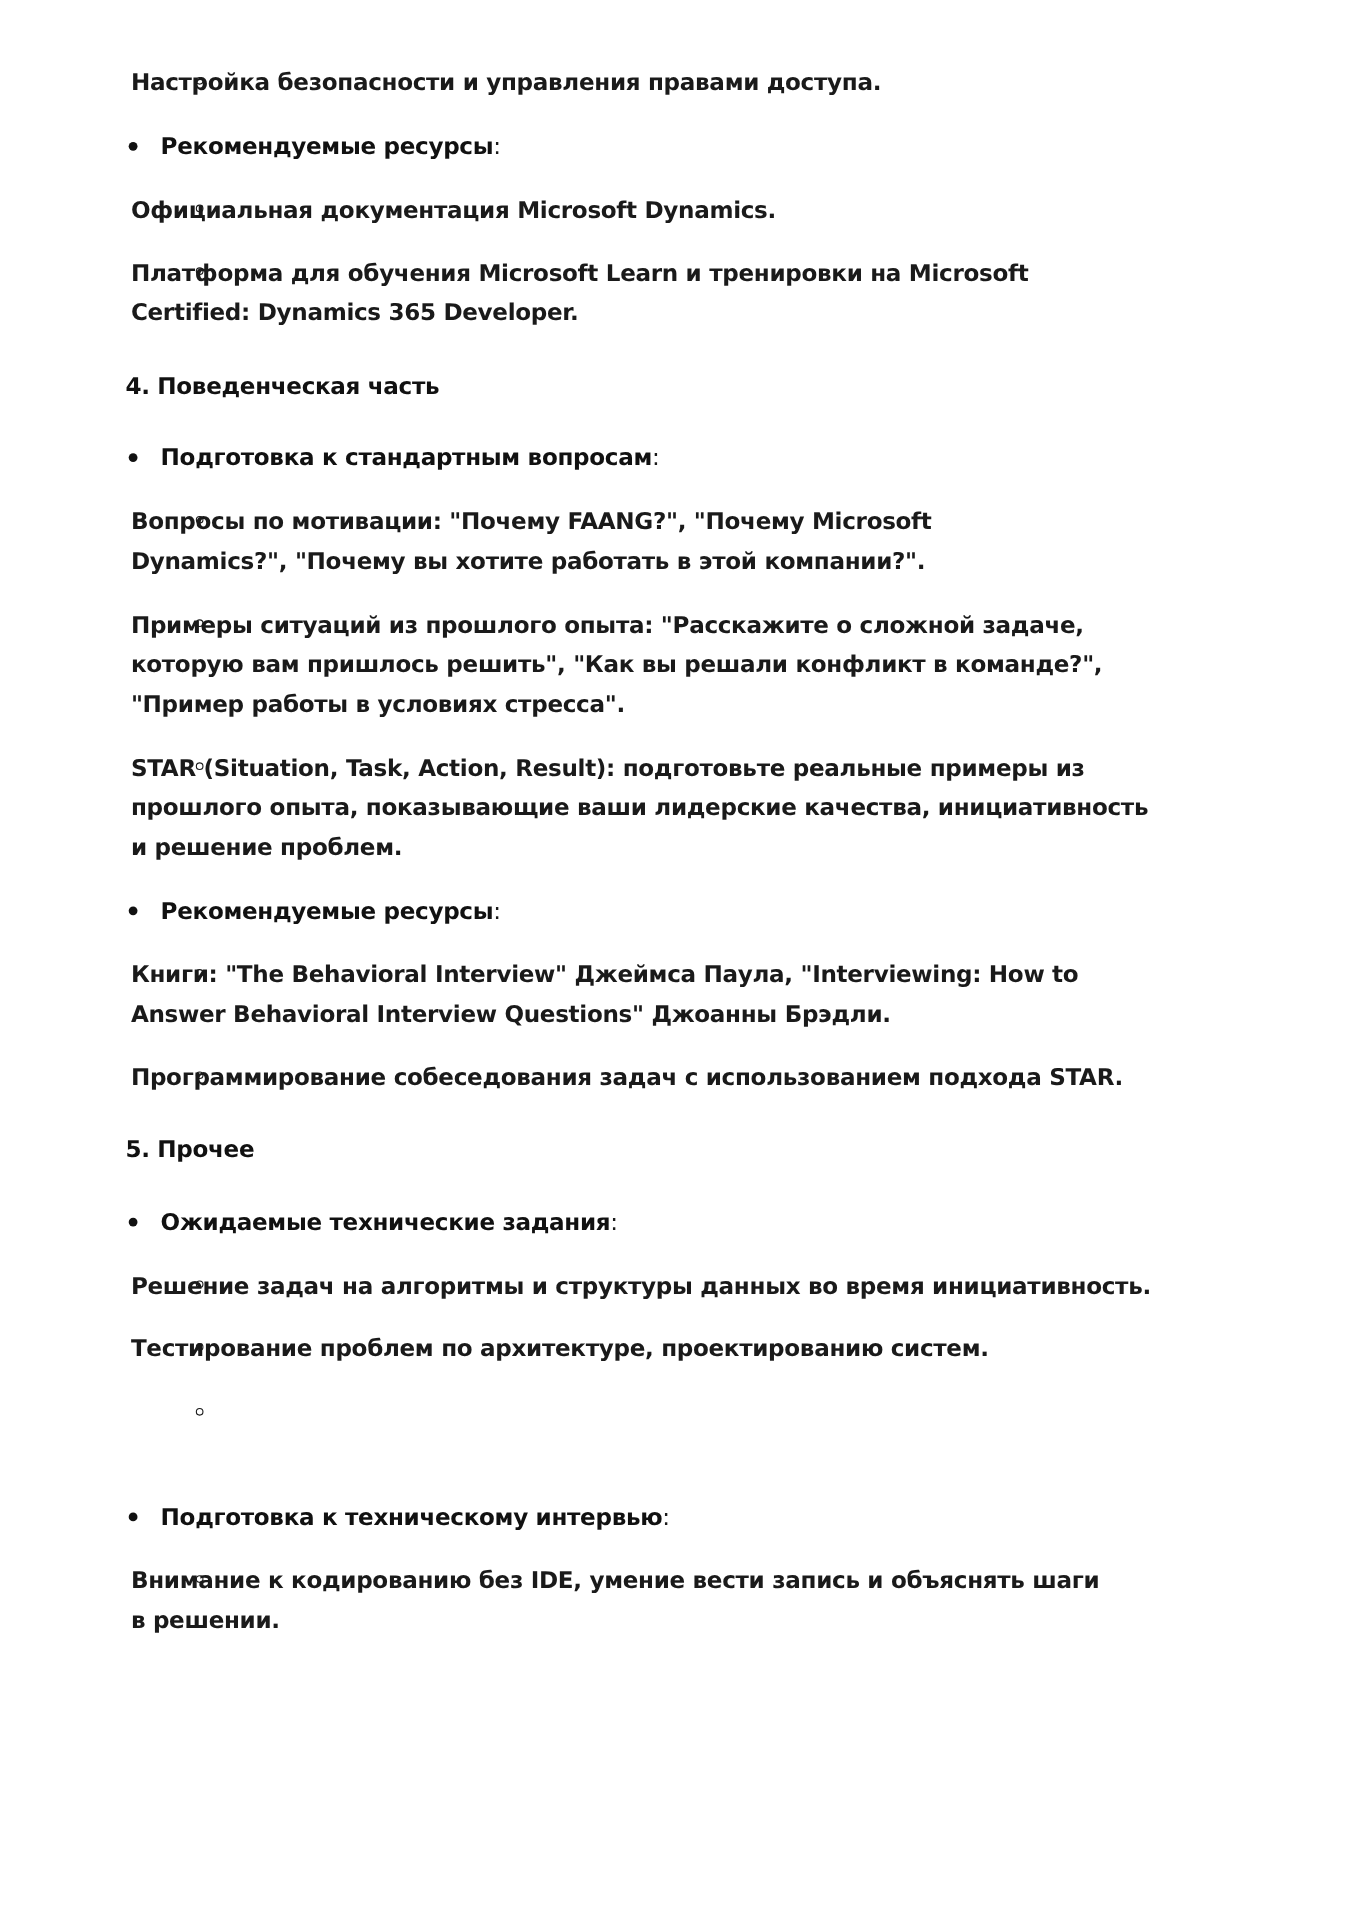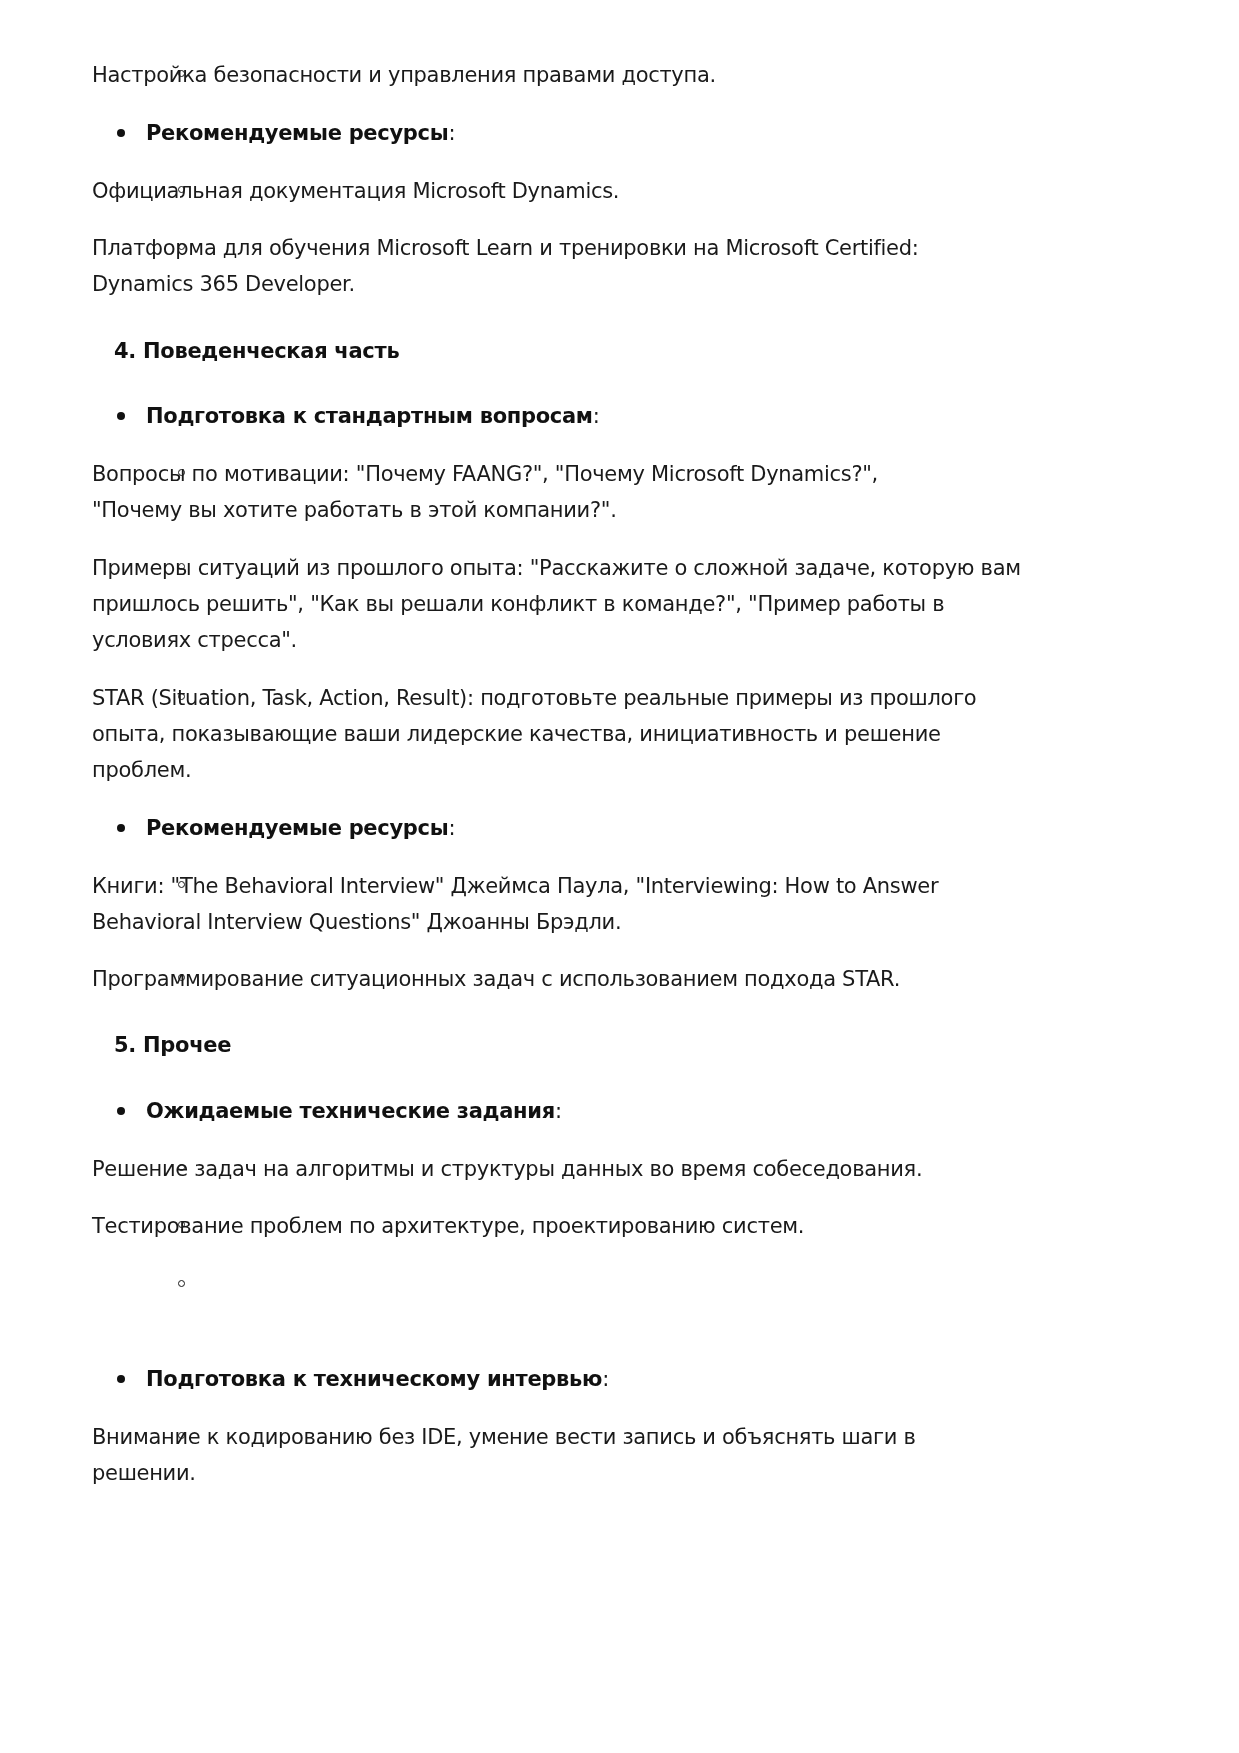--- a/index.html
+++ b/index.html
@@ -19,23 +19,24 @@
       position: relative;
     }
     .doc {
       position: absolute;
       left: 0;
       top: 0;
       width: 1239px;
     }
     .sub {
       position: relative;
-      padding-left: 92px;
+      padding-left: 119px;
       padding-right: 120px;
       margin: 0;
+      font-weight: bold;
     }
     .sub .circle {
       position: absolute;
       left: 178px;
       top: 13px;
       width: 7px;
       height: 7px;
       border: 1.6px solid #1a1a1a;
       border-radius: 50%;
       box-sizing: border-box;
@@ -121,35 +122,35 @@
     <b>Рекомендуемые ресурсы</b><span>:</span>
   </p>
 
   <p class="sub" style="position:absolute;top:868px;left:0;width:910px;">
     <span class="circle"></span>
     <span>Книги: "The Behavioral Interview" Джеймса Паула, "Interviewing: How to Answer Behavioral Interview Questions" Джоанны Брэдли.</span>
   </p>
 
   <p class="sub" style="position:absolute;top:961px;left:0;">
     <span class="circle"></span>
-    <span>Программирование ситуационных задач с использованием подхода STAR.</span>
+    <span>Программирование собеседования задач с использованием подхода STAR.</span>
   </p>
 
   <p class="heading" style="position:absolute;top:1027px;left:0;">
     <span>5. Прочее</span>
   </p>
 
   <p class="bullet" style="position:absolute;top:1093px;left:0;">
     <span class="dot"></span>
     <b>Ожидаемые технические задания</b><span>:</span>
   </p>
 
   <p class="sub" style="position:absolute;top:1151px;left:0;">
     <span class="circle"></span>
-    <span>Решение задач на алгоритмы и структуры данных во время собеседования.</span>
+    <span>Решение задач на алгоритмы и структуры данных во время инициативность.</span>
   </p>
 
   <p class="sub" style="position:absolute;top:1208px;left:0;">
     <span class="circle"></span>
     <span>Тестирование проблем по архитектуре, проектированию систем.</span>
   </p>
 
   <p class="sub" style="position:absolute;top:1267px;left:0;width:870px;">
     <span class="circle"></span>
   </p>

